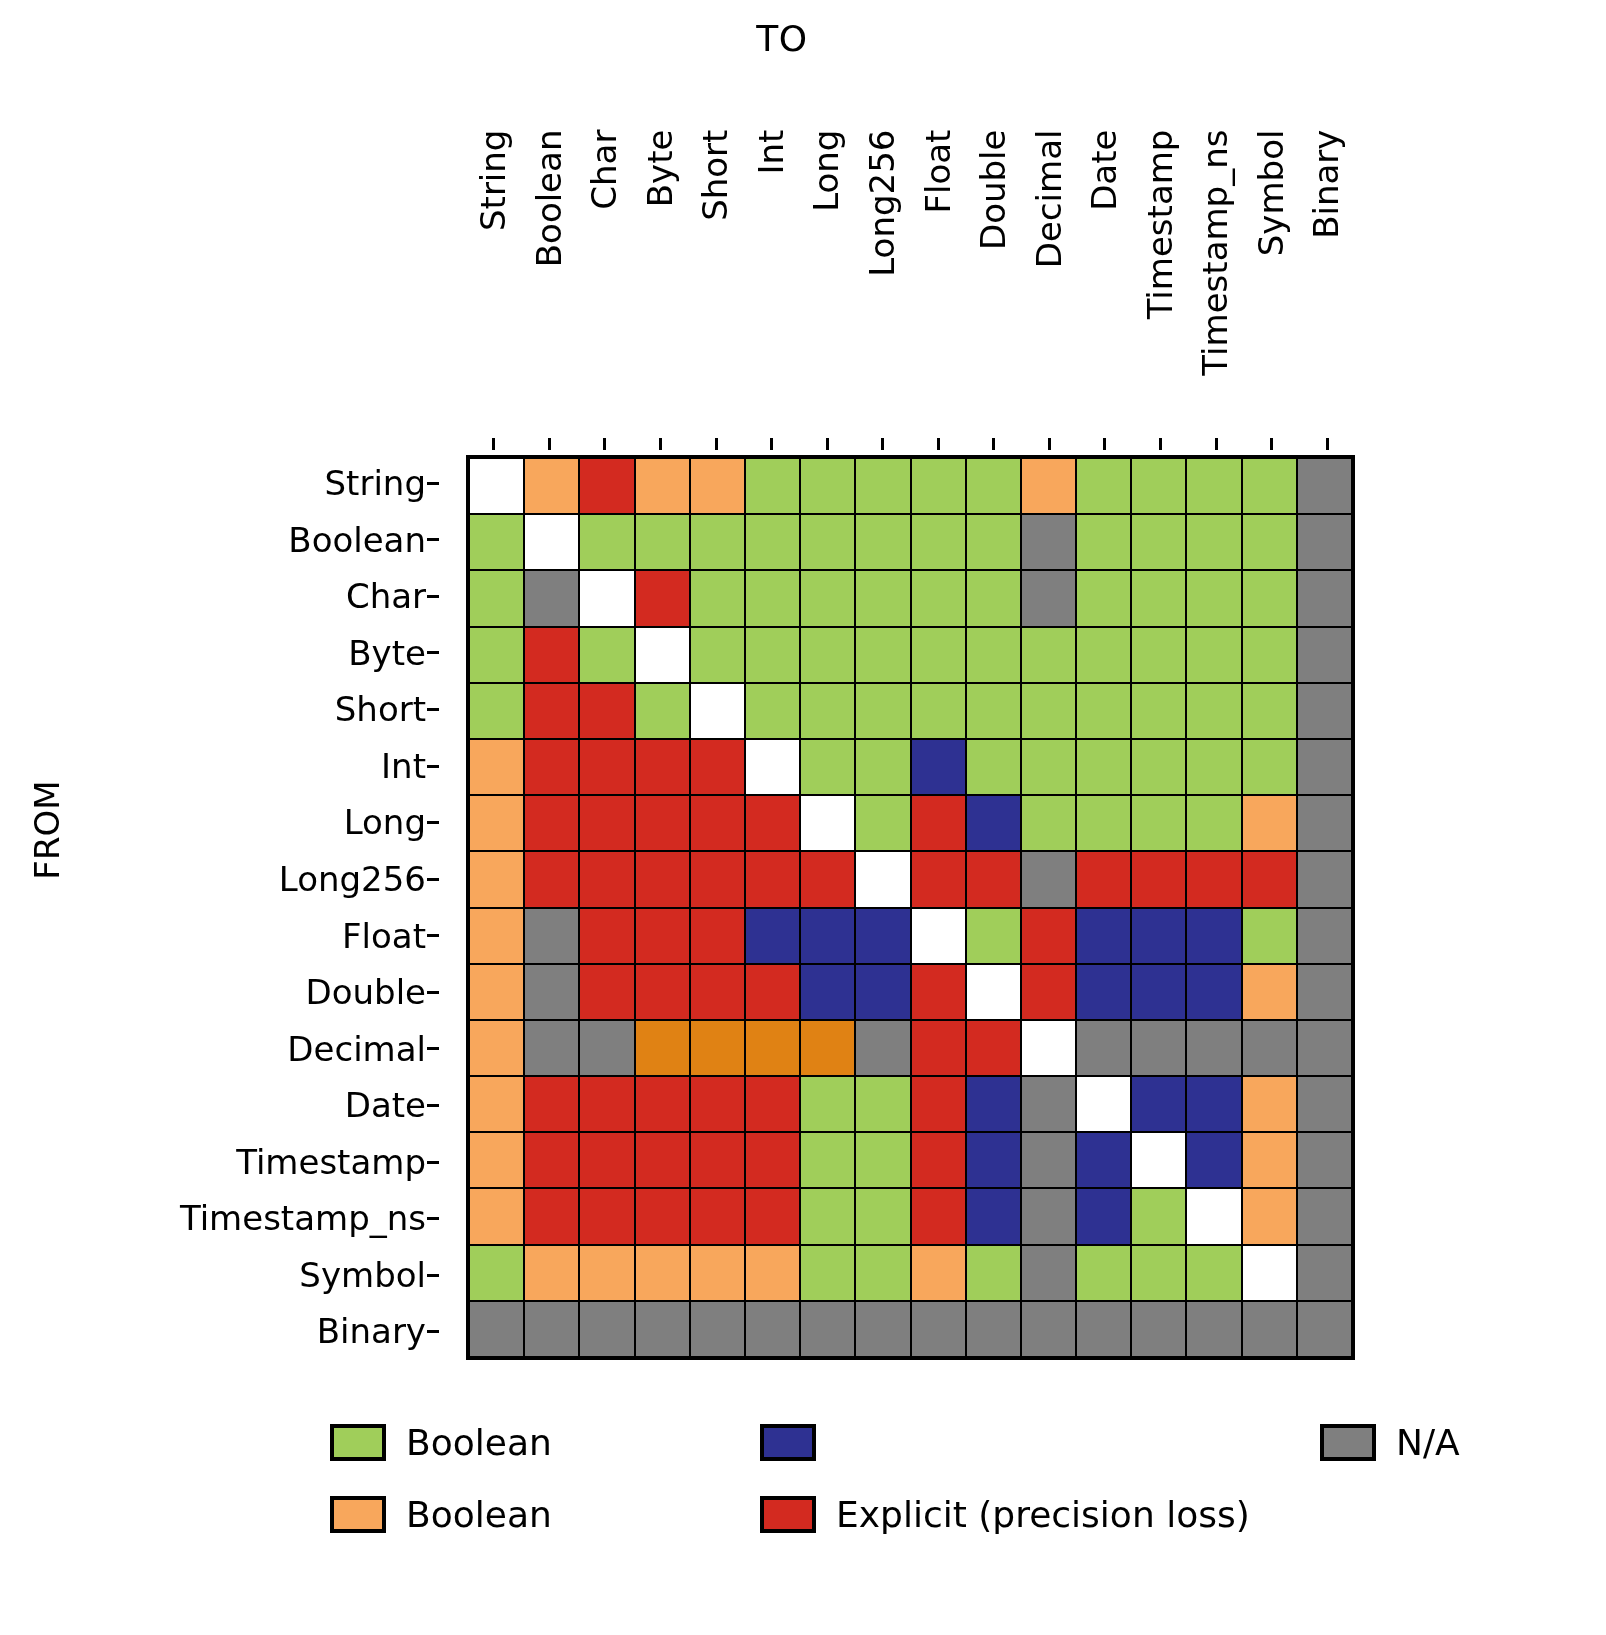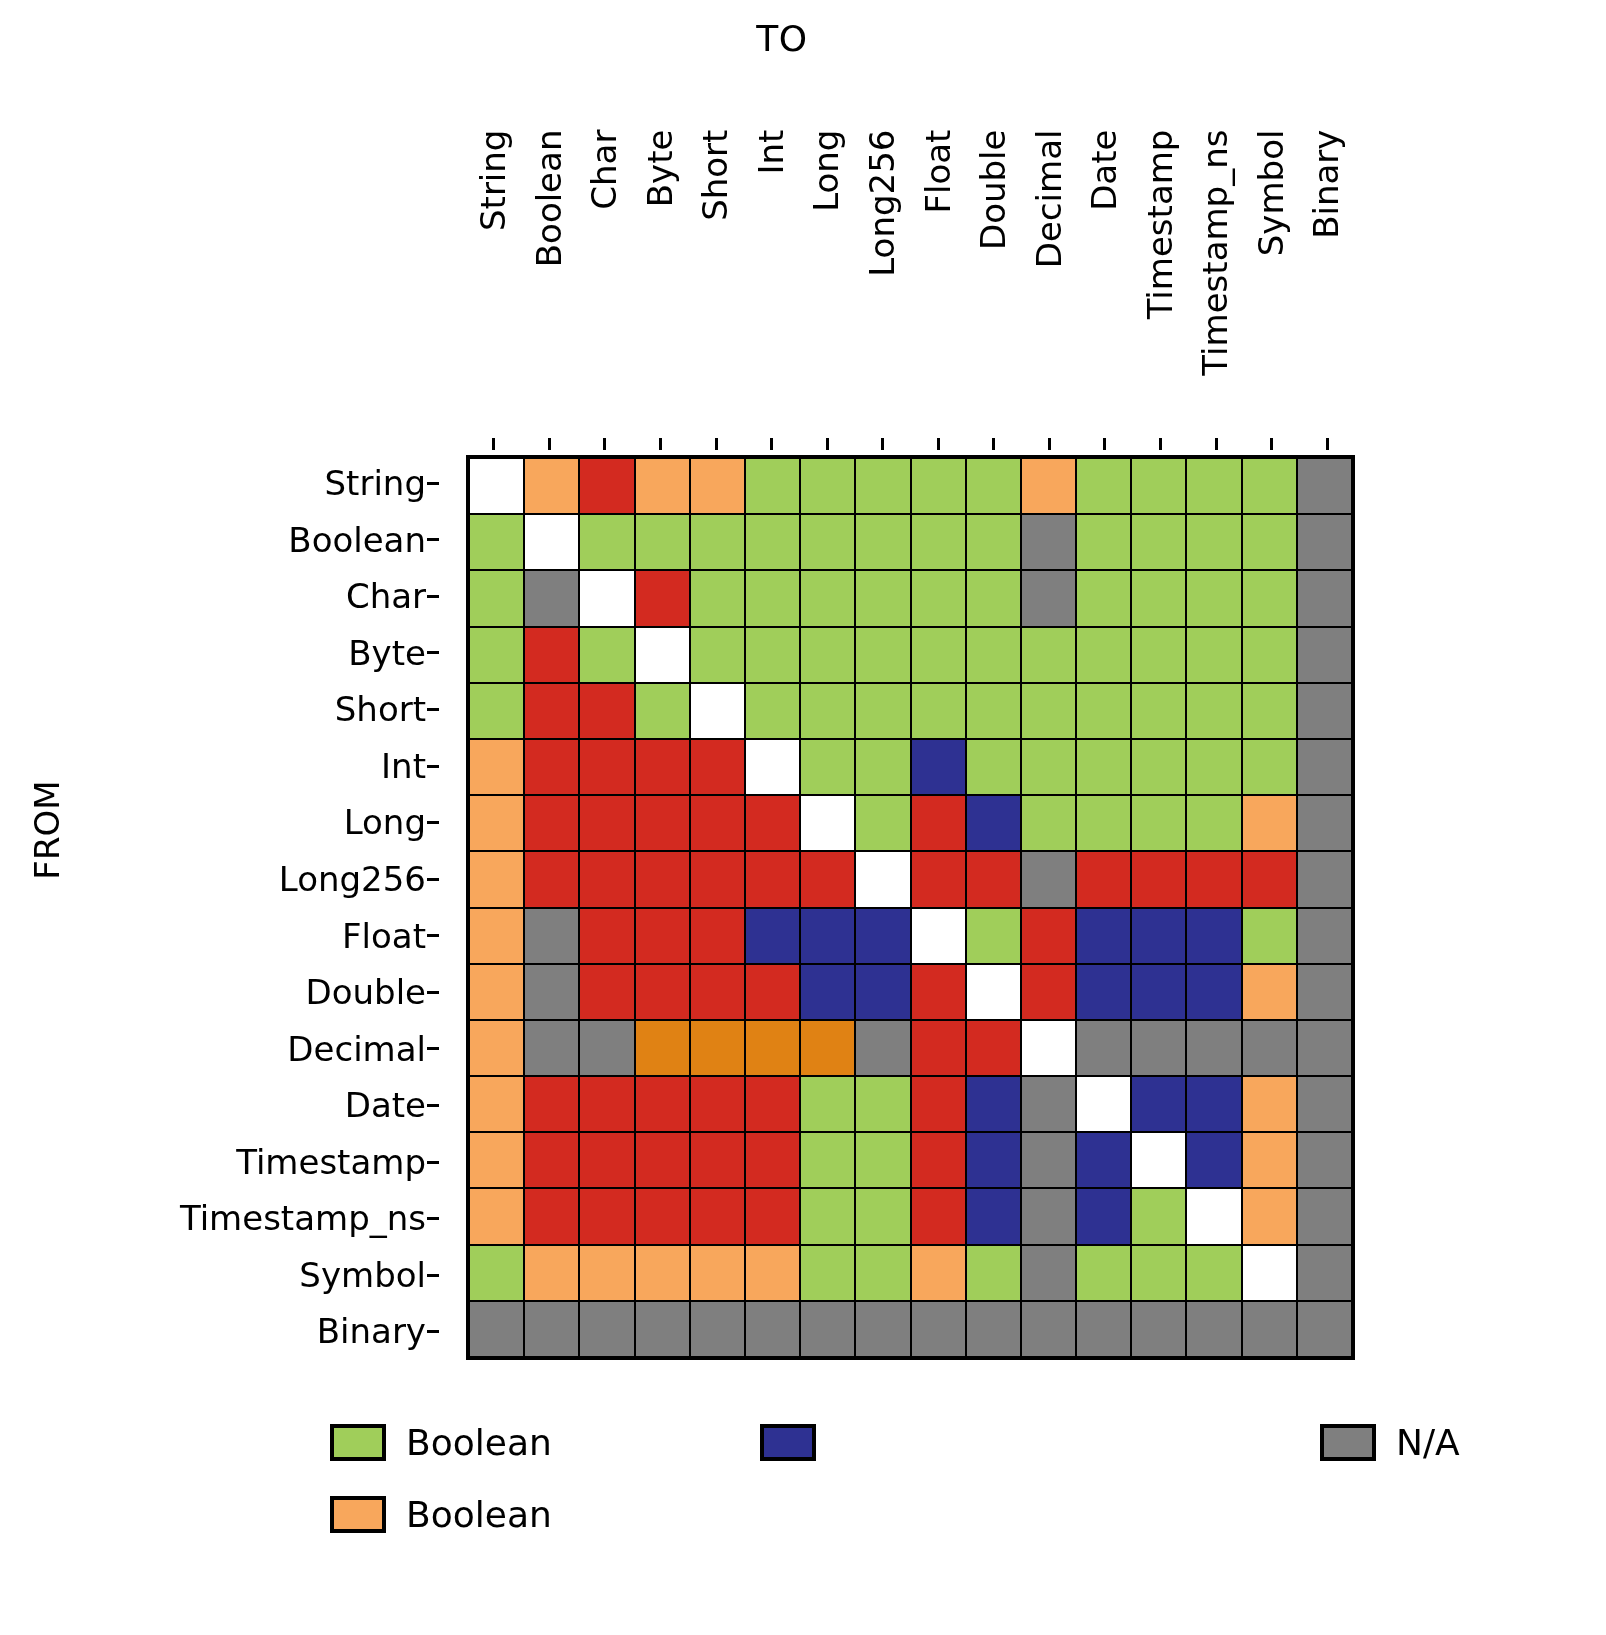--- a/index.html
+++ b/index.html
@@ -487,13 +487,17 @@
       <div class="legend-swatch" style="background: rgb(46, 49, 146);"></div>
     </div>
     <div class="legend-entry" style="left: 1320px; top: 14px;">
       <div class="legend-swatch" style="background: rgb(127, 127, 127);"></div>
       <div class="legend-text">N/A</div>
     </div>
     <div class="legend-entry" style="left: 330px; top: 86px;">
       <div class="legend-swatch" style="background: rgb(248, 167, 92);"></div>
       <div class="legend-text">Boolean</div>
     </div>
+    <div class="legend-entry" style="left: 760px; top: 86px;">
+      <div class="legend-swatch" style="background: rgb(211, 42, 32);"></div>
+      <div class="legend-text">Explicit (precision loss)</div>
+    </div>
   </div>
 
 </body></html>

